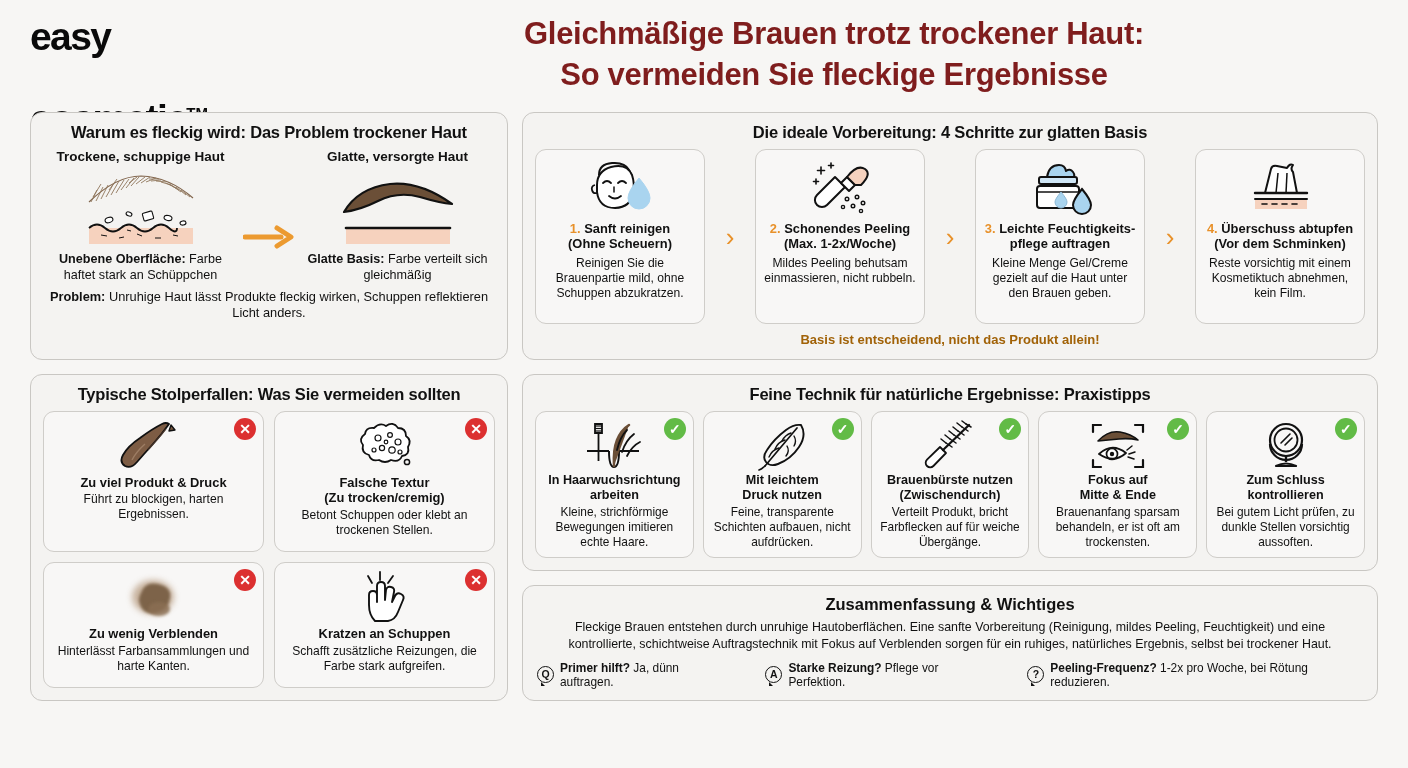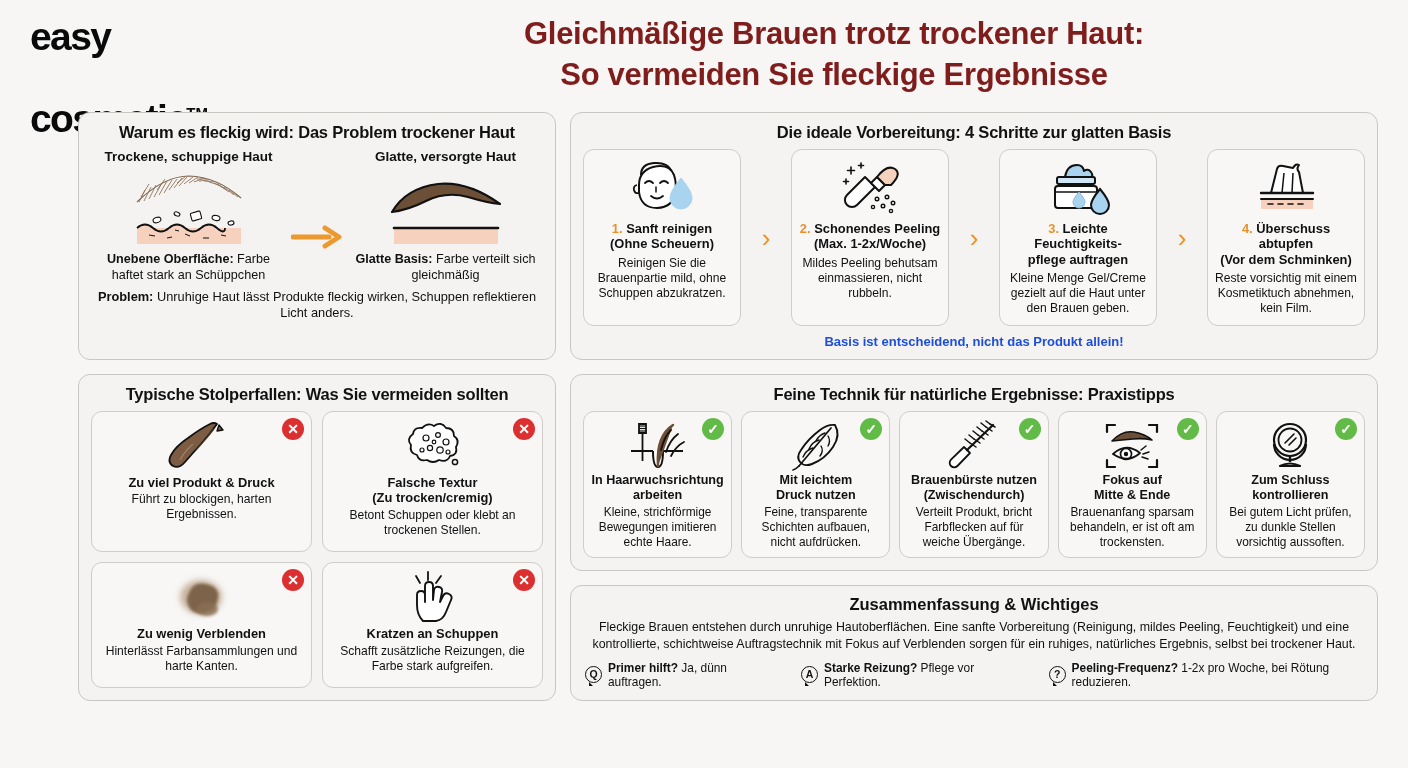--- a/index.html
+++ b/index.html
@@ -29,21 +29,20 @@
 
   
   .grid {
     position: relative;
     display: grid;
     grid-template-columns: 478px 1fr;
     grid-template-rows: 248px 1fr;
     gap: 14px 14px;
     padding: 0 30px 26px 30px;
     height: 508px;
-    margin-left: 48px;
   }
   .panel {
     background: #f4f3f1;
     border: 1.6px solid #c9c7c3;
     border-radius: 12px;
     padding: 10px 12px 12px 12px;
     display: flex; flex-direction: column;
   }
   .panel-title {
     text-align: center; font-size: 16.5px; font-weight: 700; color: #111;
@@ -73,21 +72,21 @@
   }
   .step-icon { height: 60px; display: flex; align-items: center; justify-content: center; }
   .step-title { font-size: 12.9px; font-weight: 700; line-height: 1.2; margin-top: 3px; }
   .step-num { color: #e8912a; }
   .step-desc { font-size: 12.1px; line-height: 1.24; margin-top: 4px; }
   .chev {
     flex: 0 0 26px; display: flex; align-items: center; justify-content: center;
     color: #e8912a; font-size: 26px; font-weight: 400; line-height: 1;
   }
   .steps-note {
-    text-align: center; color: #1d4ed8; font-weight: 700; font-size: 13px; margin-top: 8px;
+    text-align: center; color: #a16207; font-weight: 700; font-size: 13px; margin-top: 8px;
   }
 
   
   .pit-grid { display: grid; grid-template-columns: 1fr 1fr; gap: 10px; flex: 1; }
   .pit-card {
     position: relative;
     background: #f8f7f6; border: 1.4px solid #cfcdc9; border-radius: 11px;
     padding: 7px 8px 8px 8px;
     display: flex; flex-direction: column; align-items: center; text-align: center;
   }

